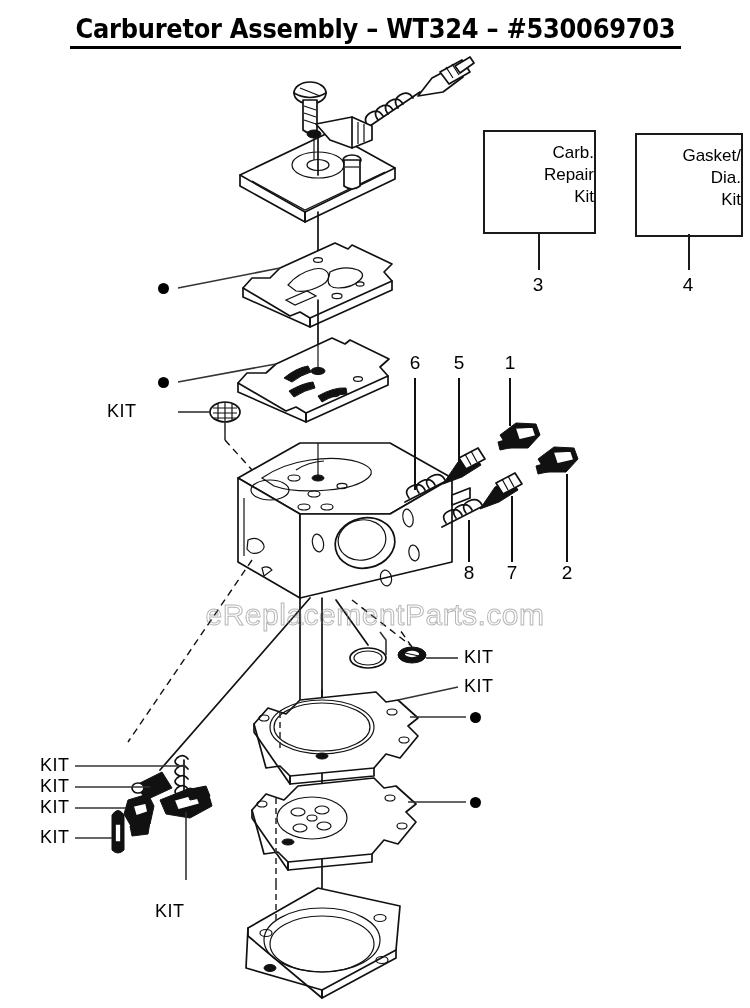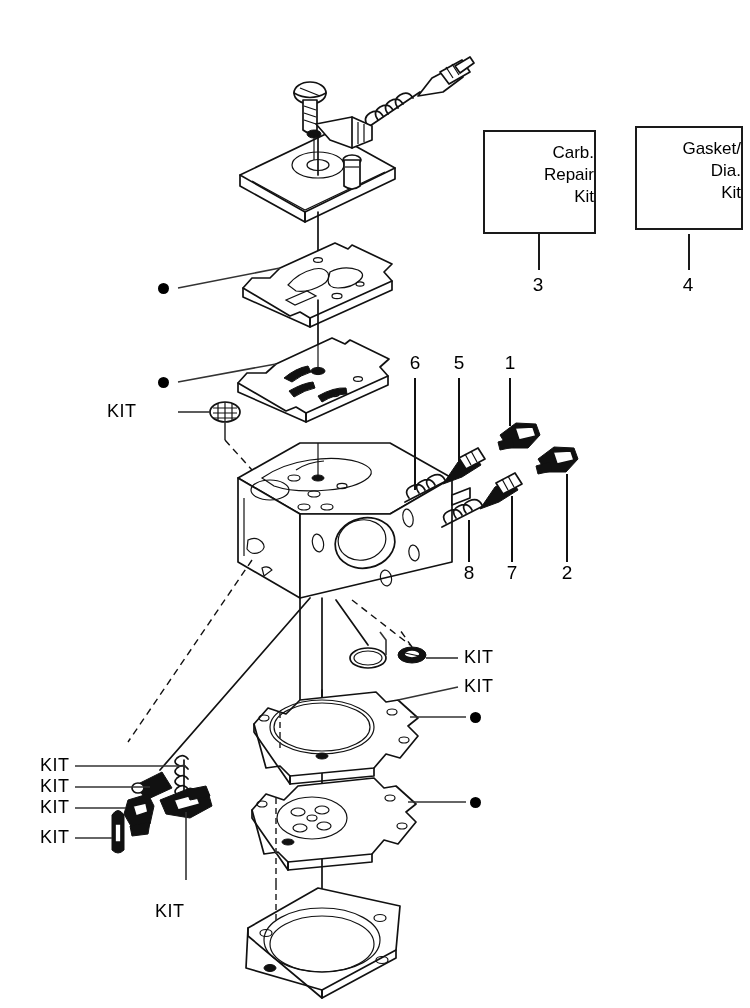--- a/index.html
+++ b/index.html
@@ -82,20 +82,23 @@
   #art .fillw{fill:#fff;stroke:#111;stroke-width:1.7;stroke-linejoin:round;}
   #art .fillk{fill:#111;stroke:#111;stroke-width:1;}
   #art .dash{fill:none;stroke:#111;stroke-width:1.4;stroke-dasharray:7 5;}
   #art .lead{fill:none;stroke:#333;stroke-width:1.6;}
 </style>
 </head>
 <body>
 
 <div id="page">
 
+  <div class="title-wrap">
+    <span class="title-text">Carburetor Assembly – WT324 – #530069703</span>
+  </div>
 
   <svg id="art" viewBox="0 0 750 1008">
 
     <g>
       <ellipse class="fillw" cx="310" cy="93" rx="16" ry="11"></ellipse>
       <path class="ln" d="M294 93 q16 9 32 0"></path>
       <path class="thin" d="M300 88 L320 96"></path>
       <path class="fillw" d="M303 100 L303 130 q7 6 14 0 L317 100 Z"></path>
       <path class="thin" d="M304 106 L316 110 M304 113 L316 117 M304 120 L316 124"></path>
     </g>
@@ -339,21 +342,21 @@
   </svg>
 
   <div class="kitbox" style="left:483px;top:130px;width:113px;height:104px;">
     <span class="ln">Carb.</span>
     <span class="ln">Repair</span>
     <span class="ln">Kit</span>
   </div>
   <div class="box-stem" style="left:538px;top:234px;height:36px;"></div>
   <div class="box-num" style="left:518px;top:274px;">3</div>
 
-  <div class="kitbox" style="left:635px;top:126px;width:108px;height:104px;">
+  <div class="kitbox" style="left:635px;top:133px;width:108px;height:104px;">
     <span class="ln">Gasket/</span>
     <span class="ln">Dia.</span>
     <span class="ln">Kit</span>
   </div>
   <div class="box-stem" style="left:688px;top:234px;height:36px;"></div>
   <div class="box-num" style="left:668px;top:274px;">4</div>
 
   <div class="num" style="left:400px;top:352px;">6</div>
   <div class="vline" style="left:414px;top:378px;height:112px;"></div>
 
@@ -383,14 +386,15 @@
   <div class="kit" style="left:40px;top:755px;">KIT</div>
   <div class="kit" style="left:40px;top:776px;">KIT</div>
   <div class="kit" style="left:40px;top:797px;">KIT</div>
   <div class="kit" style="left:40px;top:827px;">KIT</div>
 
   <div class="kit" style="left:155px;top:901px;">KIT</div>
 
   <div class="kit" style="left:464px;top:647px;">KIT</div>
   <div class="kit" style="left:464px;top:676px;">KIT</div>
 
+  <div class="watermark">eReplacementParts.com</div>
 
 </div>
 
 </body></html>

